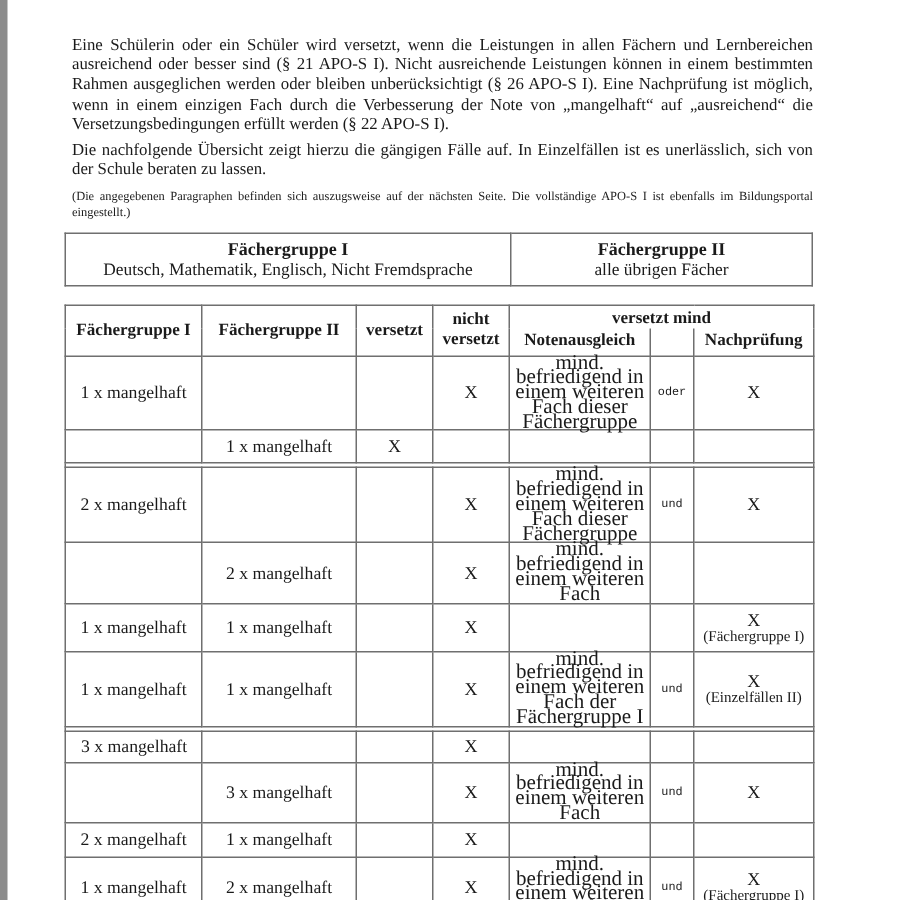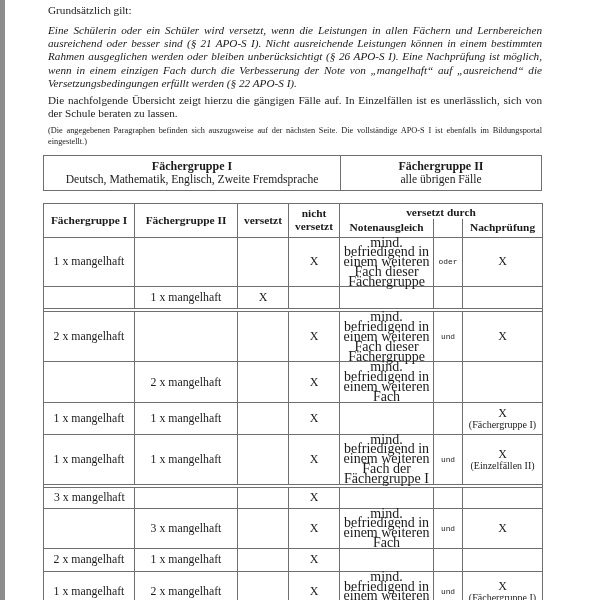--- a/index.html
+++ b/index.html
@@ -14,21 +14,21 @@
     background: #8c8c8c;
   }
   .page { position: absolute; left: 0; top: 0; width: 600px; height: 600px; }
   .p {
     position: absolute; left: 48px; width: 494px;
     font-size: 11.2px; line-height: 13.2px; text-align: justify;
     margin: 0;
   }
   .p.small { font-size: 8.3px; line-height: 10.6px; }
   .lead { top: 4px; }
-  .p1 { top: 24px; font-style: italic; }
+  .p1 { top: 24px; }
   .p2 { top: 94px; }
   .p3 { top: 126px; }
 
   table { border-collapse: collapse; position: absolute; }
   td, th { border: 1px solid #6f6f6f; padding: 0; text-align: center; vertical-align: middle; }
 
   
   .groups { left: 43px; top: 155px; width: 499px; height: 36px; }
   .groups td { font-size: 11.6px; line-height: 13.5px; }
   .groups b { font-size: 12px; }
@@ -48,35 +48,34 @@
   .th-durch { border-bottom: none !important; padding-top: 2px; }
   .th-sub { border-top: none !important; }
   .th-mid { border-top: none !important; }
 </style>
 </head>
 <body>
 
 <div class="left-strip"></div>
 
 <div class="page">
-  <p class="p lead">Grundsätzlich gilt:</p>
   <p class="p p1">Eine Schülerin oder ein Schüler wird versetzt, wenn die Leistungen in allen Fächern und Lernbereichen ausreichend oder besser sind (§ 21 APO-S I). Nicht ausreichende Leistungen können in einem bestimmten Rahmen ausgeglichen werden oder bleiben unberücksichtigt (§ 26 APO-S I). Eine Nachprüfung ist möglich, wenn in einem einzigen Fach durch die Verbesserung der Note von „mangelhaft“ auf „ausreichend“ die Versetzungsbedingungen erfüllt werden (§ 22 APO-S I).</p>
   <p class="p p2">Die nachfolgende Übersicht zeigt hierzu die gängigen Fälle auf. In Einzelfällen ist es unerlässlich, sich von der Schule beraten zu lassen.</p>
   <p class="p p3 small">(Die angegebenen Paragraphen befinden sich auszugsweise auf der nächsten Seite. Die vollständige APO-S I ist ebenfalls im Bildungsportal eingestellt.)</p>
 
   <table class="groups">
     <tbody>
         <tr>
       <td style="width:296px">
         <b>Fächergruppe I</b><br>
-        <span>Deutsch, Mathematik, Englisch, Zweite Fremdsprache</span>
+        <span>Deutsch, Mathematik, Englisch, Nicht Fremdsprache</span>
       </td>
       <td>
         <b>Fächergruppe II</b><br>
-        <span>alle übrigen Fälle</span>
+        <span>alle übrigen Fächer</span>
       </td>
     </tr>
   </tbody>
     </table>
 
   <table class="main">
     <colgroup>
       <col style="width:91px">
         <col style="width:103px">
         <col style="width:51px">
@@ -87,21 +86,21 @@
     </colgroup>
     <tbody>
         <tr style="height:15px">
       <th rowspan="2">Fächergruppe I</th>
       <th rowspan="2">Fächergruppe II</th>
       <th rowspan="2">versetzt</th>
       <th rowspan="2">
         <span>nicht</span><br>
         <span>versetzt</span>
       </th>
-      <th colspan="3" class="th-durch">versetzt durch</th>
+      <th colspan="3" class="th-durch">versetzt mind</th>
     </tr>
     <tr style="height:18px">
       <th class="th-sub">Notenausgleich</th>
       <th class="th-mid"></th>
       <th class="th-sub">Nachprüfung</th>
     </tr>
 
     <tr style="height:39px">
       <td>1 x mangelhaft</td>
       <td></td>

